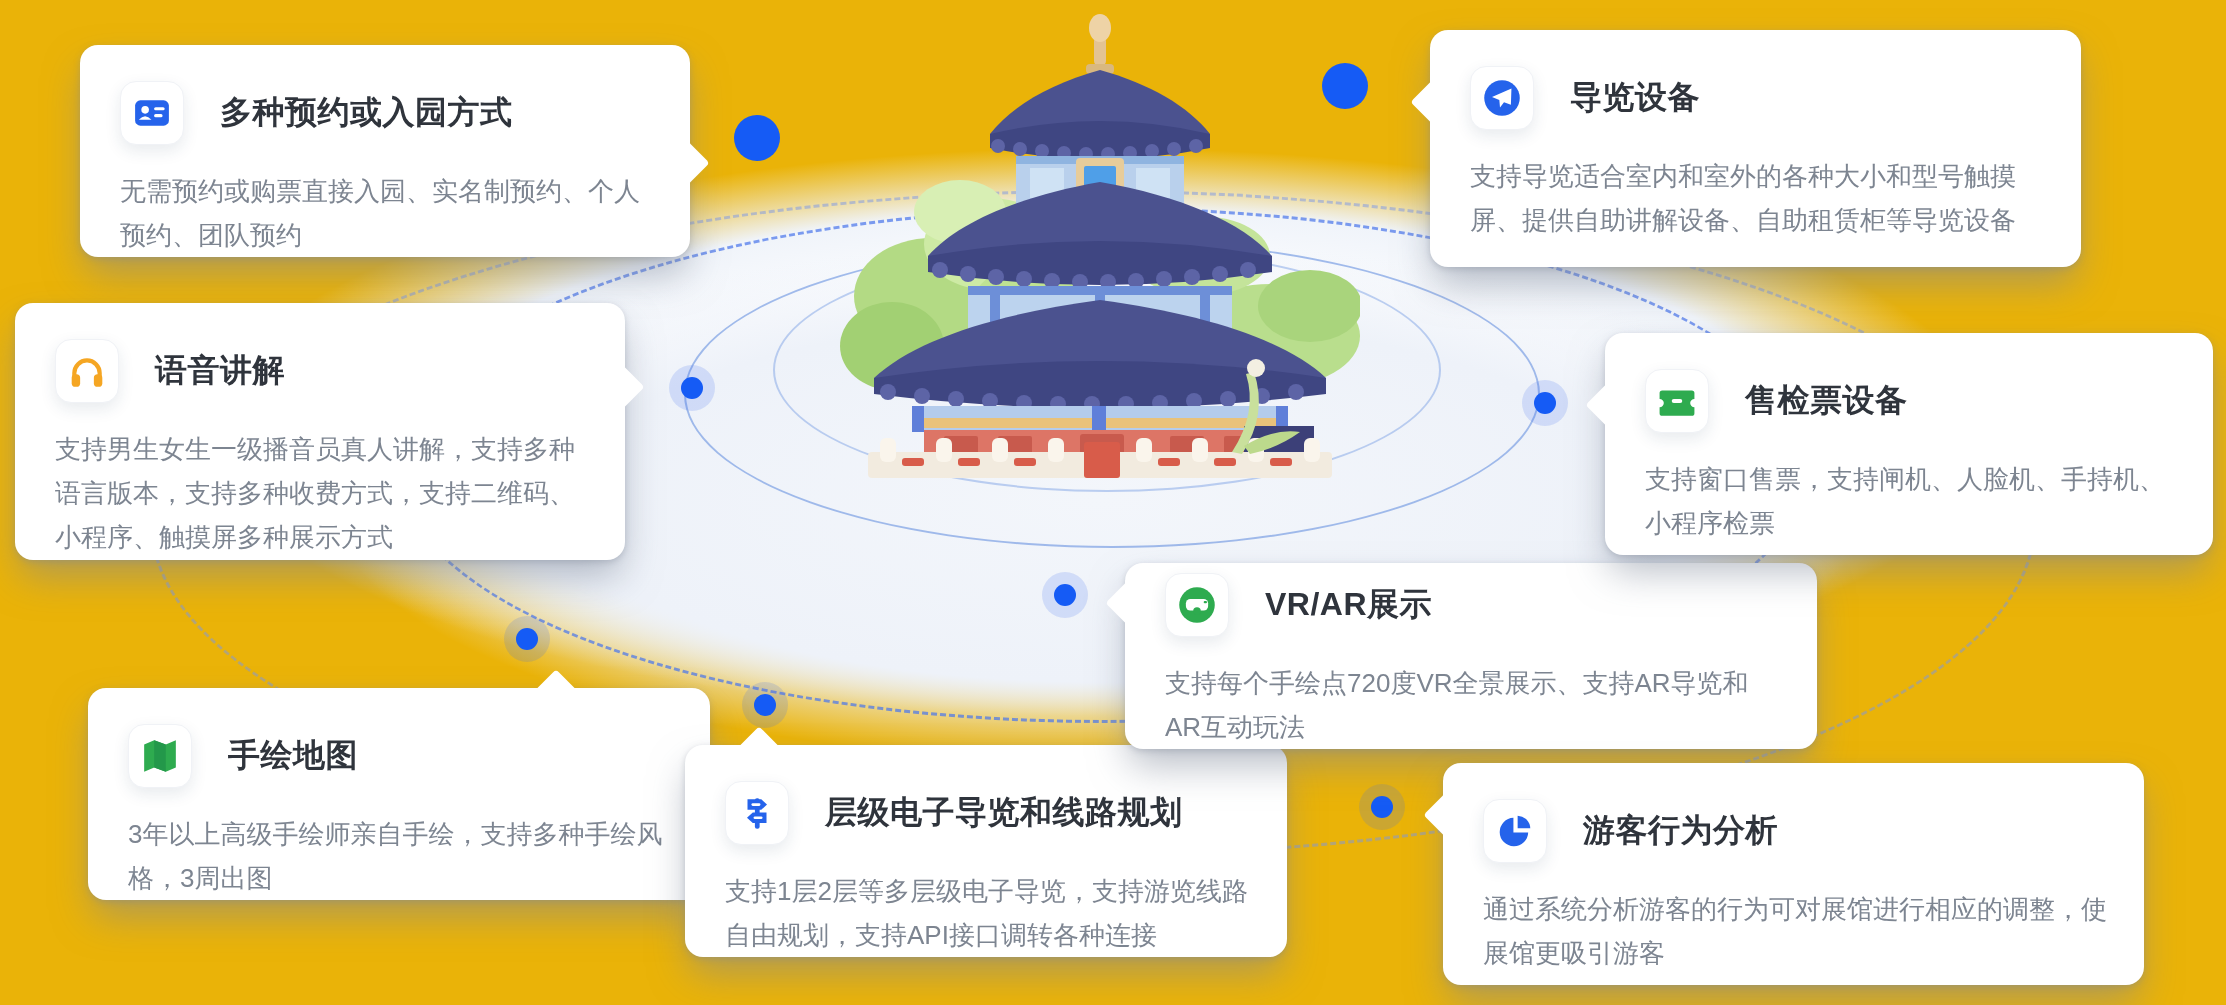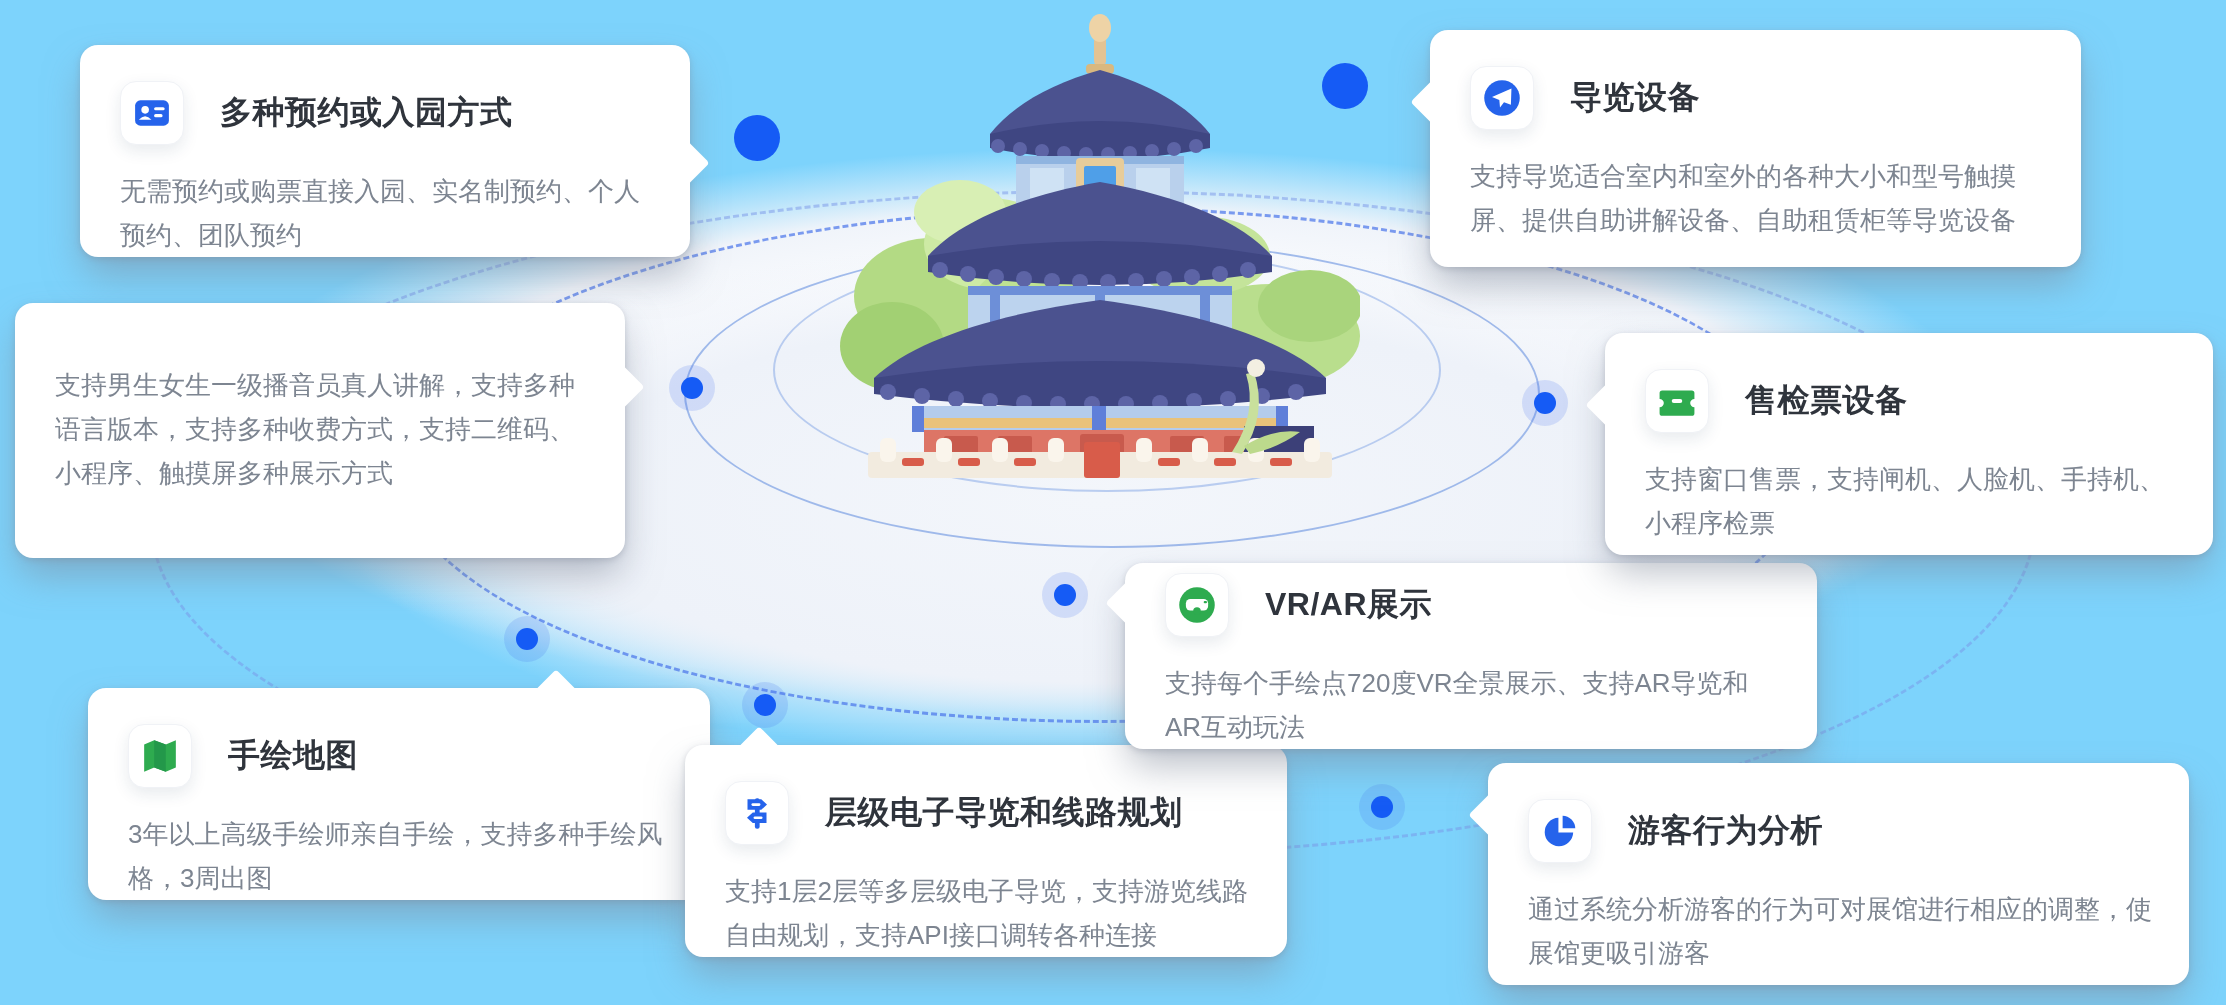--- a/index.html
+++ b/index.html
@@ -1,17 +1,17 @@
 <!DOCTYPE html>
 <html><head>
 <meta charset="utf-8">
 <style>
   html,body{margin:0;padding:0;background:#000;}
   .stage{
-    position:relative;width:2226px;height:1005px;background:#7dd3fc;overflow:hidden;
+    position:relative;width:2226px;height:1005px;background:#eab308;overflow:hidden;
     font-family:"Liberation Sans","DejaVu Sans",sans-serif;
   }
   
   .platform{
     position:absolute;left:210px;top:148px;width:1780px;height:568px;border-radius:50%;
     background:radial-gradient(closest-side,#ffffff 0%,#fbfcfe 55%,#f0f4fa 78%,rgba(238,243,250,0) 100%);
     z-index:1;
   }
   .platform-under{
     position:absolute;left:330px;top:240px;width:1540px;height:520px;border-radius:50%;
@@ -56,21 +56,21 @@
   .c3 .ptr{left:452px;}
   .c4{left:685px;top:745px;width:602px;min-height:212px;}
   .c4 .ptr{left:58px;}
   .c5{left:1125px;top:563px;width:692px;min-height:182px;padding-top:10px;}
   .c5 .card-desc{}
   .c5 .ptr{top:24px;}
   .c6{left:1605px;top:333px;width:608px;min-height:222px;}
   .c6 .ptr{top:56px;}
   .c7{left:1430px;top:30px;width:651px;min-height:237px;}
   .c7 .ptr{top:56px;}
-  .c8{left:1443px;top:763px;width:701px;min-height:222px;margin-left:45px;}
+  .c8{left:1443px;top:763px;width:701px;min-height:222px;}
   .c8 .ptr{top:36px;}
   
   .temple{position:absolute;left:840px;top:6px;width:520px;height:472px;z-index:4;}
 </style>
 </head>
 <body>
 
 <div class="stage">
 
   <div class="platform"></div>
@@ -248,20 +248,30 @@
             <rect x="20" y="19" width="8" height="3" rx="1.5" fill="#fff"></rect>
           </svg>
       </div>
       <div class="card-title">多种预约或入园方式</div>
     </div>
     <div class="card-desc">无需预约或购票直接入园、实名制预约、个人预约、团队预约</div>
   </div>
 
   <div class="card c2">
     <div class="ptr ptr-r"></div>
+    <div class="card-head">
+      <div class="icon-tile">
+        <svg width="38" height="38" viewBox="0 0 36 36">
+            <path d="M6 24 v-4 a12 12 0 0 1 24 0 v4" fill="none" stroke="#f5a623" stroke-width="4" stroke-linecap="round"></path>
+            <rect x="3.5" y="21" width="8" height="12" rx="3.5" fill="#f5a623"></rect>
+            <rect x="24.5" y="21" width="8" height="12" rx="3.5" fill="#f5a623"></rect>
+          </svg>
+      </div>
+      <div class="card-title">语音讲解</div>
+    </div>
     <div class="card-desc">支持男生女生一级播音员真人讲解，支持多种语言版本，支持多种收费方式，支持二维码、小程序、触摸屏多种展示方式</div>
   </div>
 
   <div class="card c3">
     <div class="ptr ptr-t"></div>
     <div class="card-head">
       <div class="icon-tile">
         <svg width="38" height="38" viewBox="0 0 36 36">
             <path d="M3 7 L12.5 3 L23.5 7 L33 3 V29 L23.5 33 L12.5 29 L3 33 Z" fill="#2eab4f"></path>
             <path d="M12.5 3 V29 L23.5 33 V7 Z" fill="#23984a"></path>

